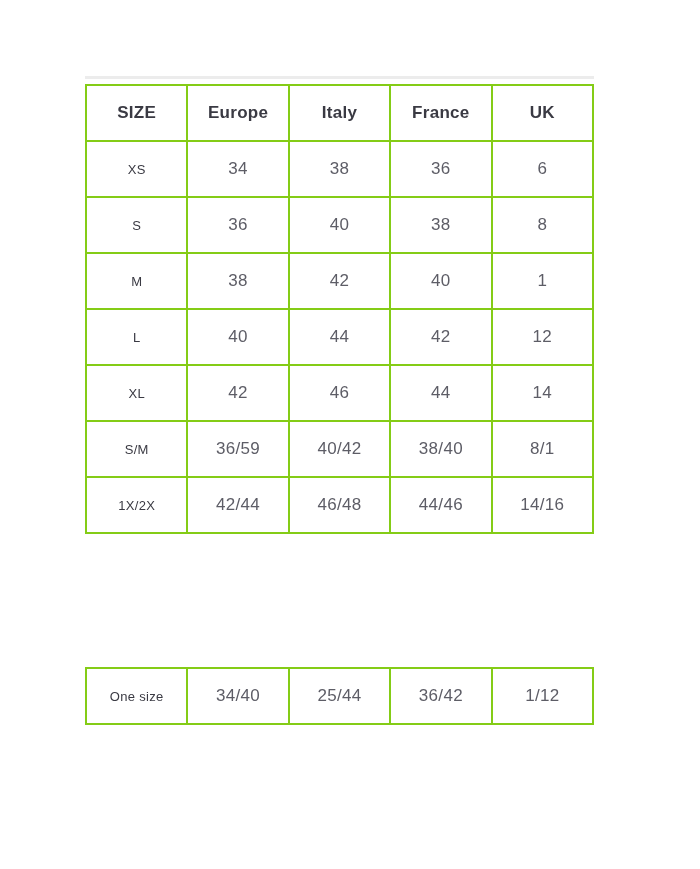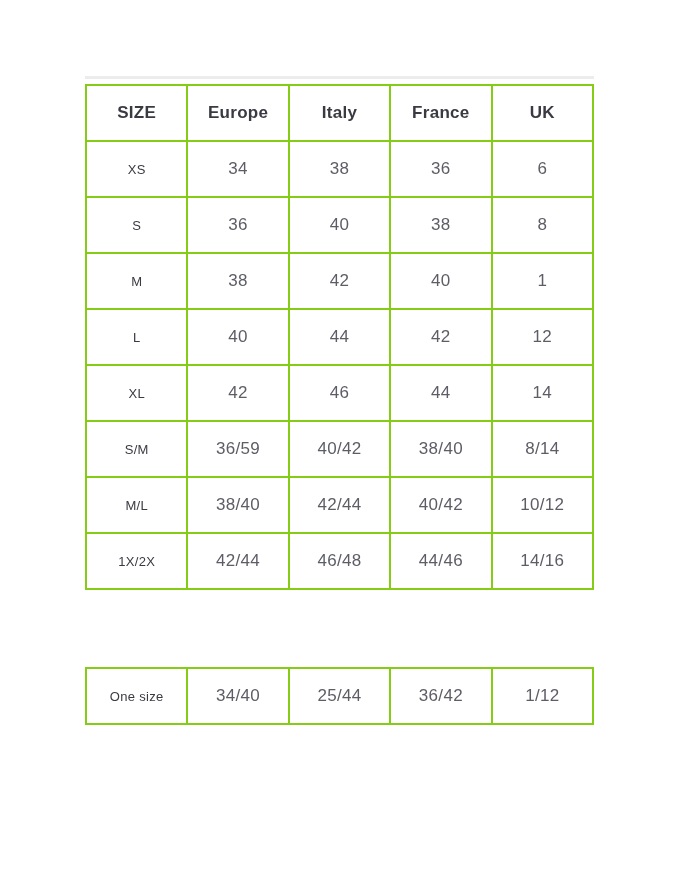--- a/index.html
+++ b/index.html
@@ -109,28 +109,21 @@
       <td class="value">42</td>
       <td class="value">46</td>
       <td class="value">44</td>
       <td class="value">14</td>
     </tr>
     <tr>
       <td class="size-label">S/M</td>
       <td class="value">36/59</td>
       <td class="value">40/42</td>
       <td class="value">38/40</td>
-      <td class="value">8/14</td>
-    </tr>
-    <tr>
-      <td class="size-label">M/L</td>
-      <td class="value">38/40</td>
-      <td class="value">42/44</td>
-      <td class="value">40/42</td>
-      <td class="value">10/12</td>
+      <td class="value">8/1</td>
     </tr>
     <tr>
       <td class="size-label">1X/2X</td>
       <td class="value">42/44</td>
       <td class="value">46/48</td>
       <td class="value">44/46</td>
       <td class="value">14/16</td>
     </tr>
   </tbody>
 </table>

